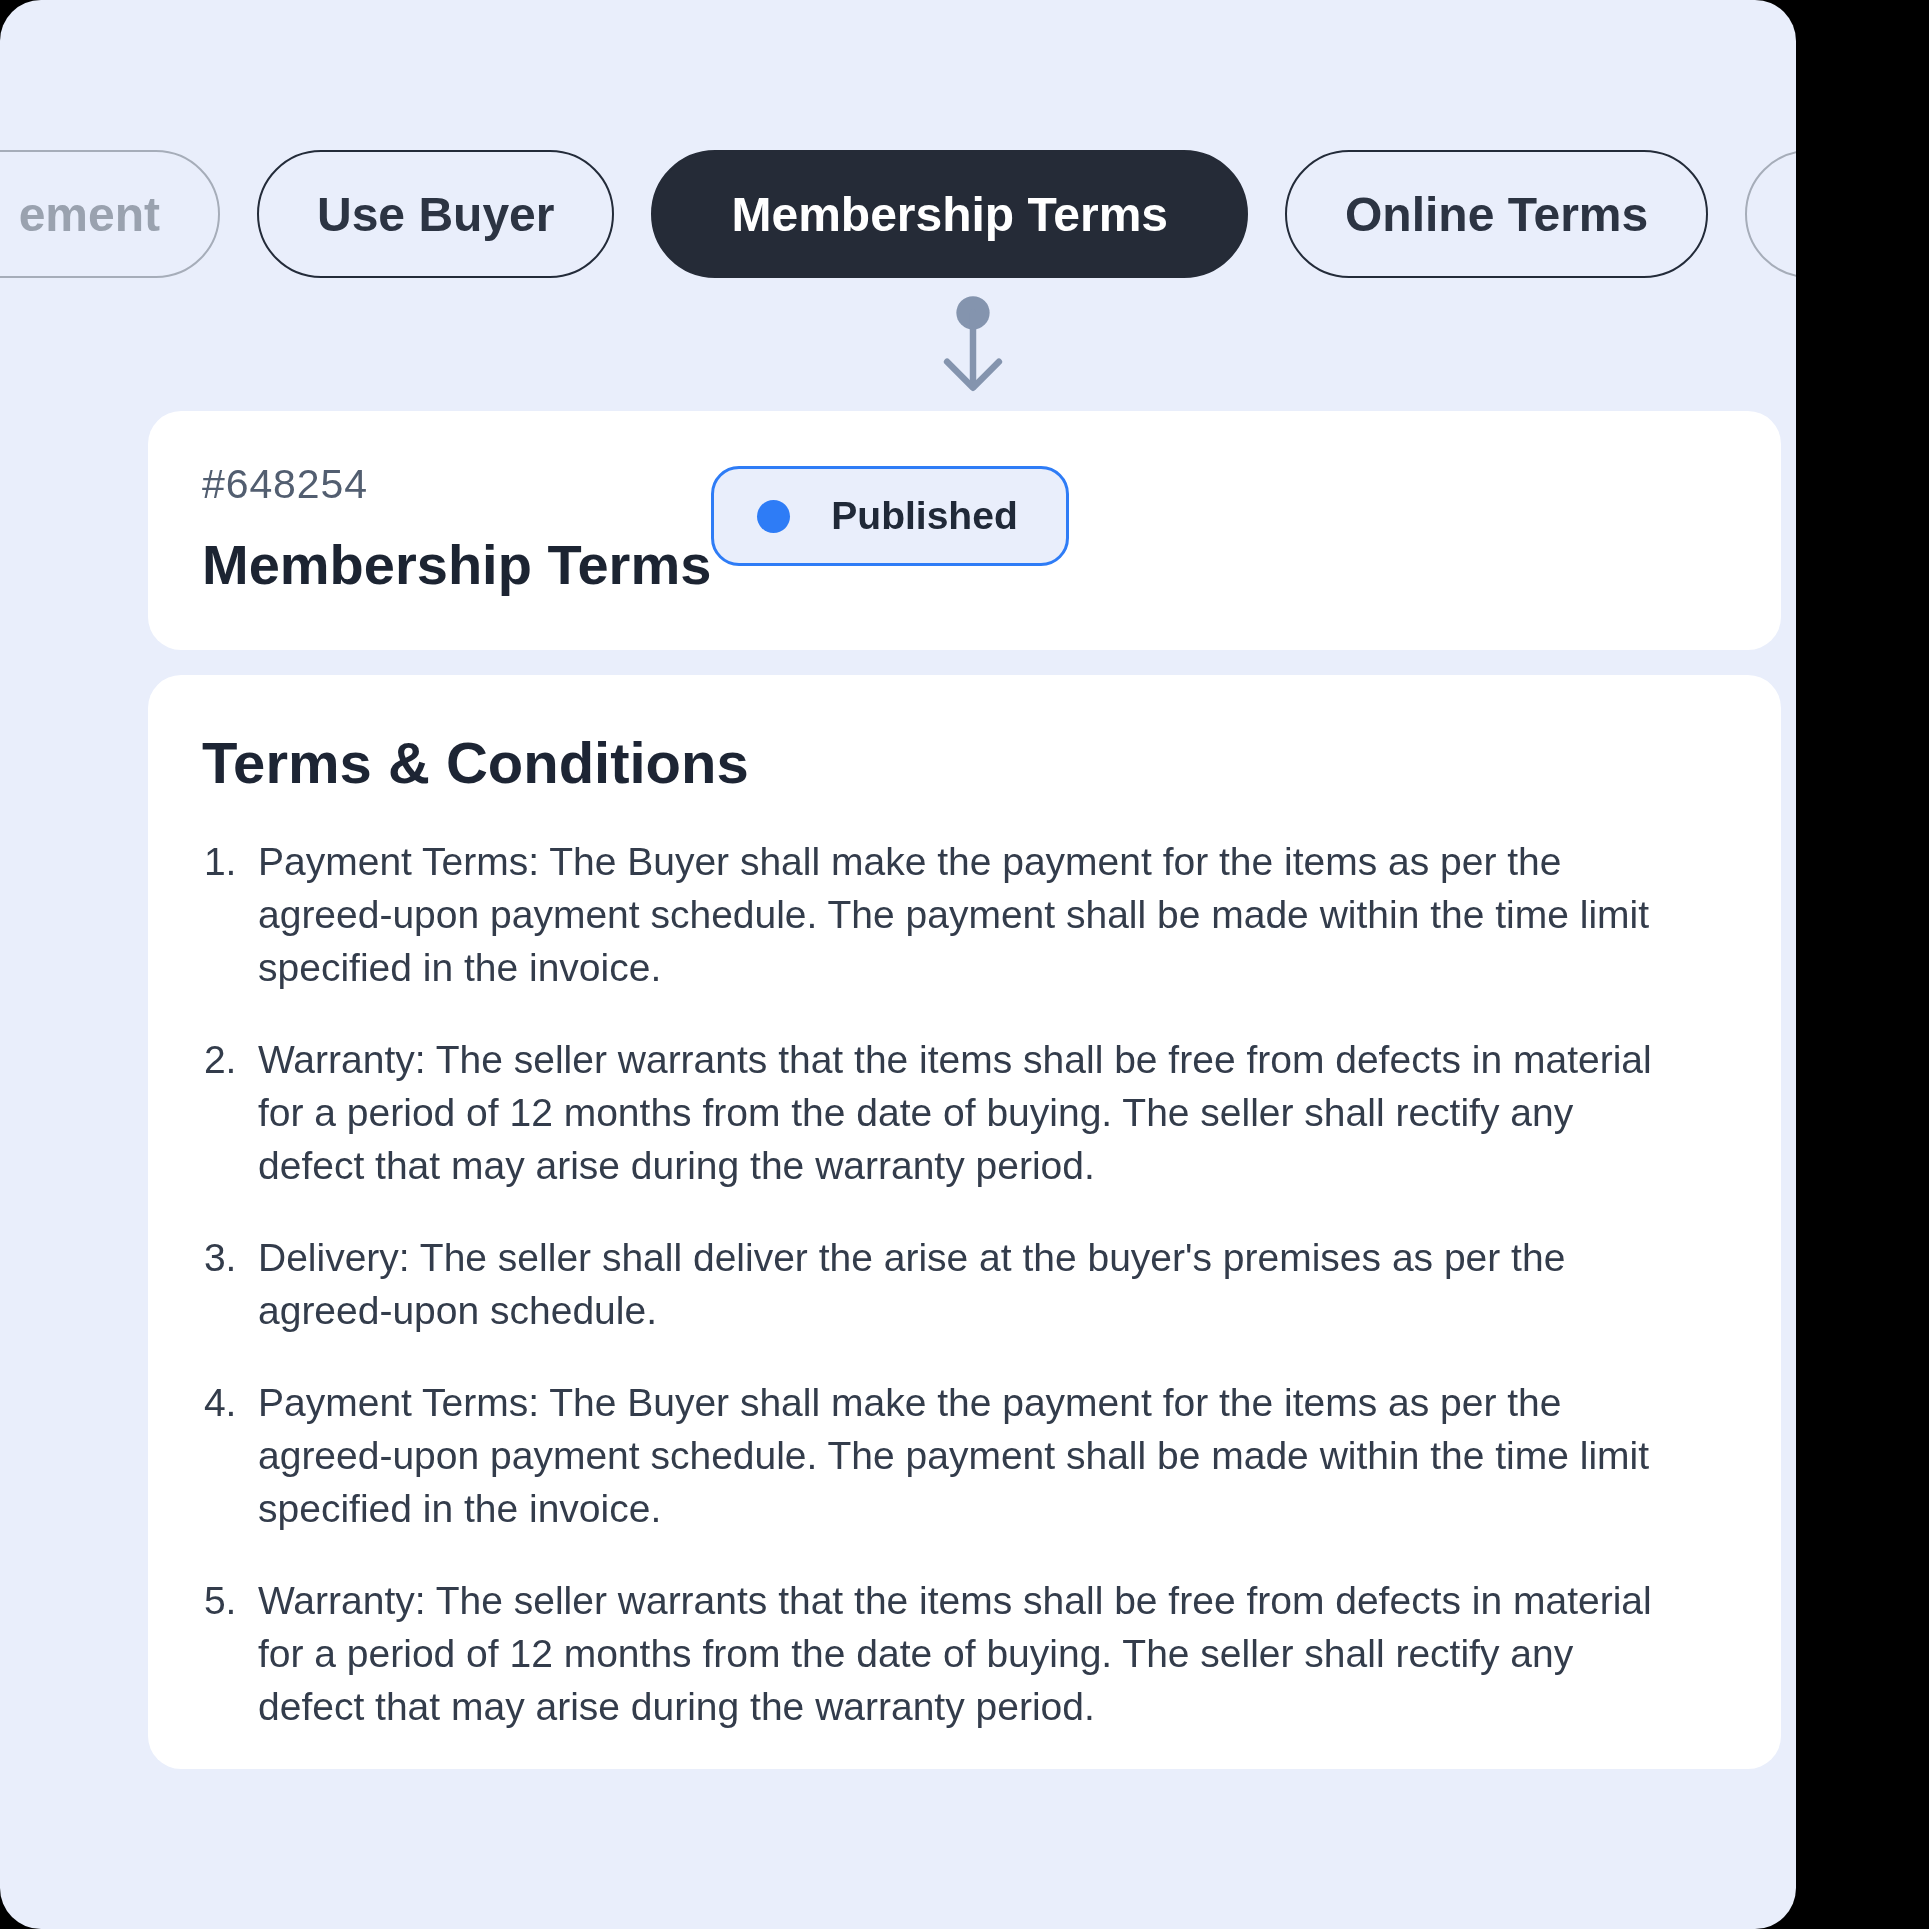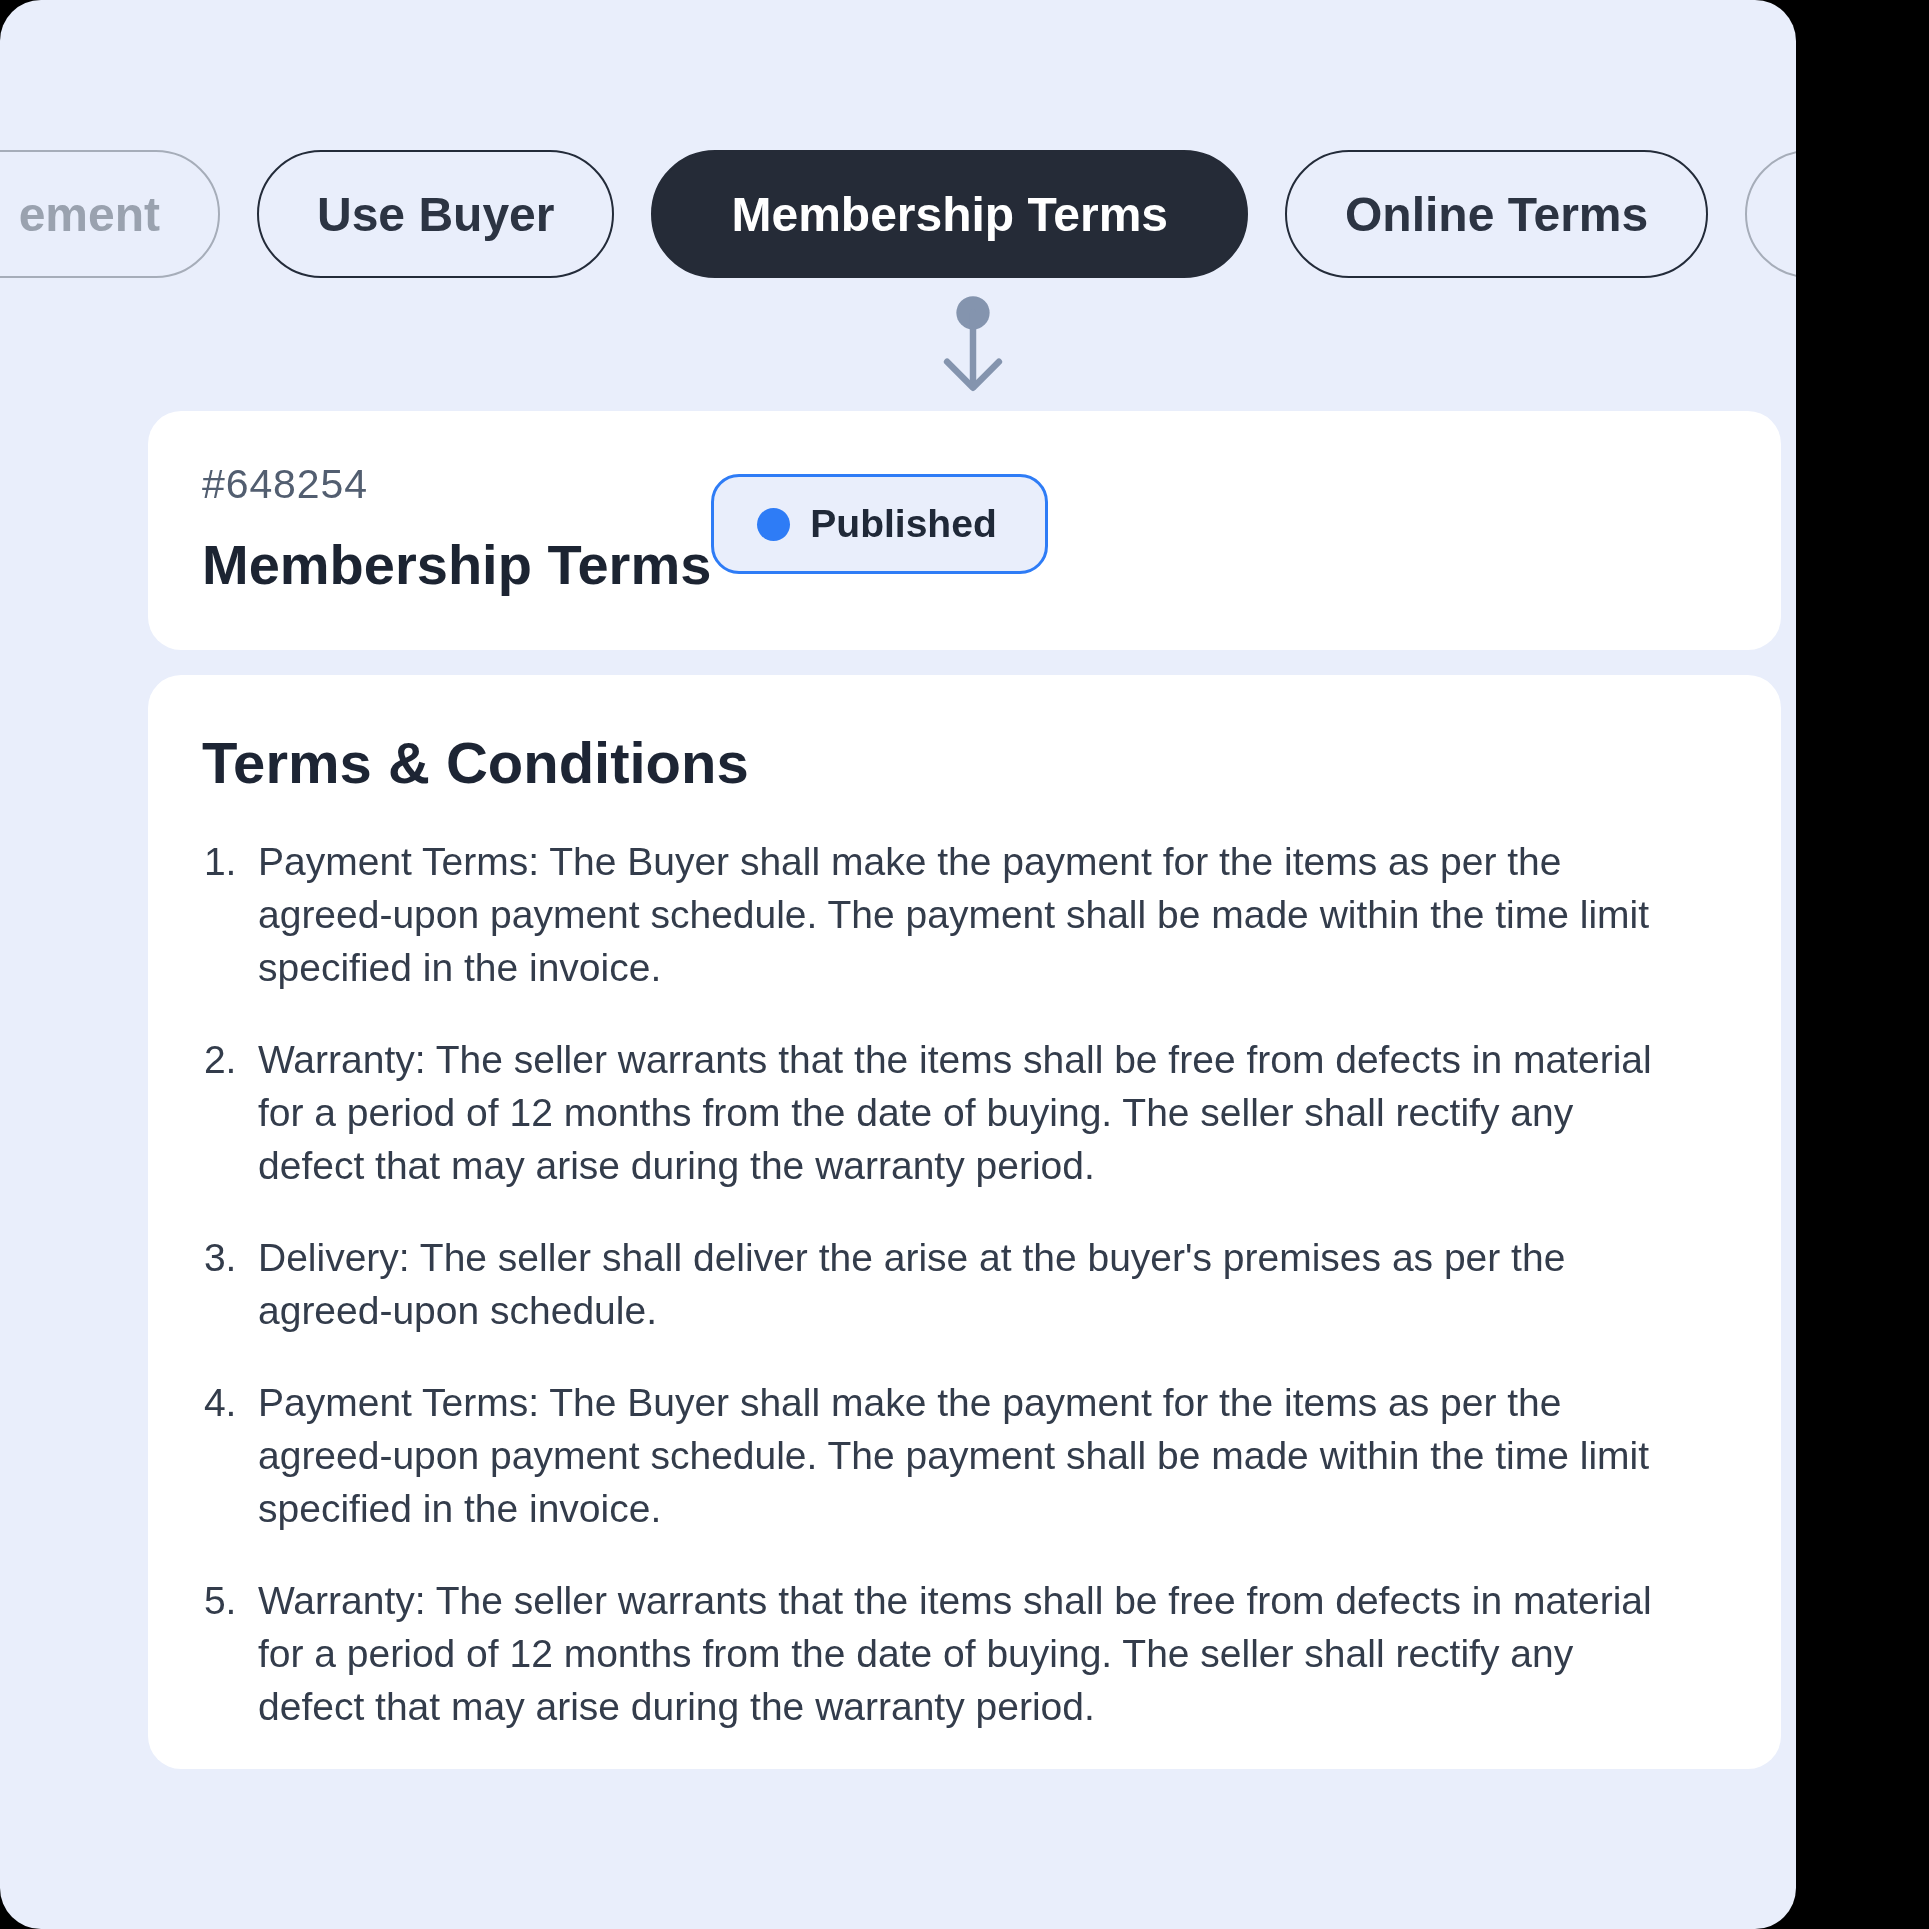--- a/index.html
+++ b/index.html
@@ -87,24 +87,24 @@
     color:#525e70;
     letter-spacing:0.9px;
   }
   .doc-title{
     margin-top:24px;
     font-size:56px;
     font-weight:700;
     color:#1c2432;
   }
   .status-badge{
-    margin-top:13px;
+    margin-top:5px;
     display:flex;
     align-items:center;
-    gap:20px;
+    gap:41px;
     height:100px;
     padding:0 48px 0 43px;
     border:3.7px solid #2e7cf6;
     border-radius:28px;
     background:#e9eefb;
     cursor:pointer;
     font-family:"Liberation Sans", sans-serif;
   }
   .status-dot{
     width:33px;height:33px;

